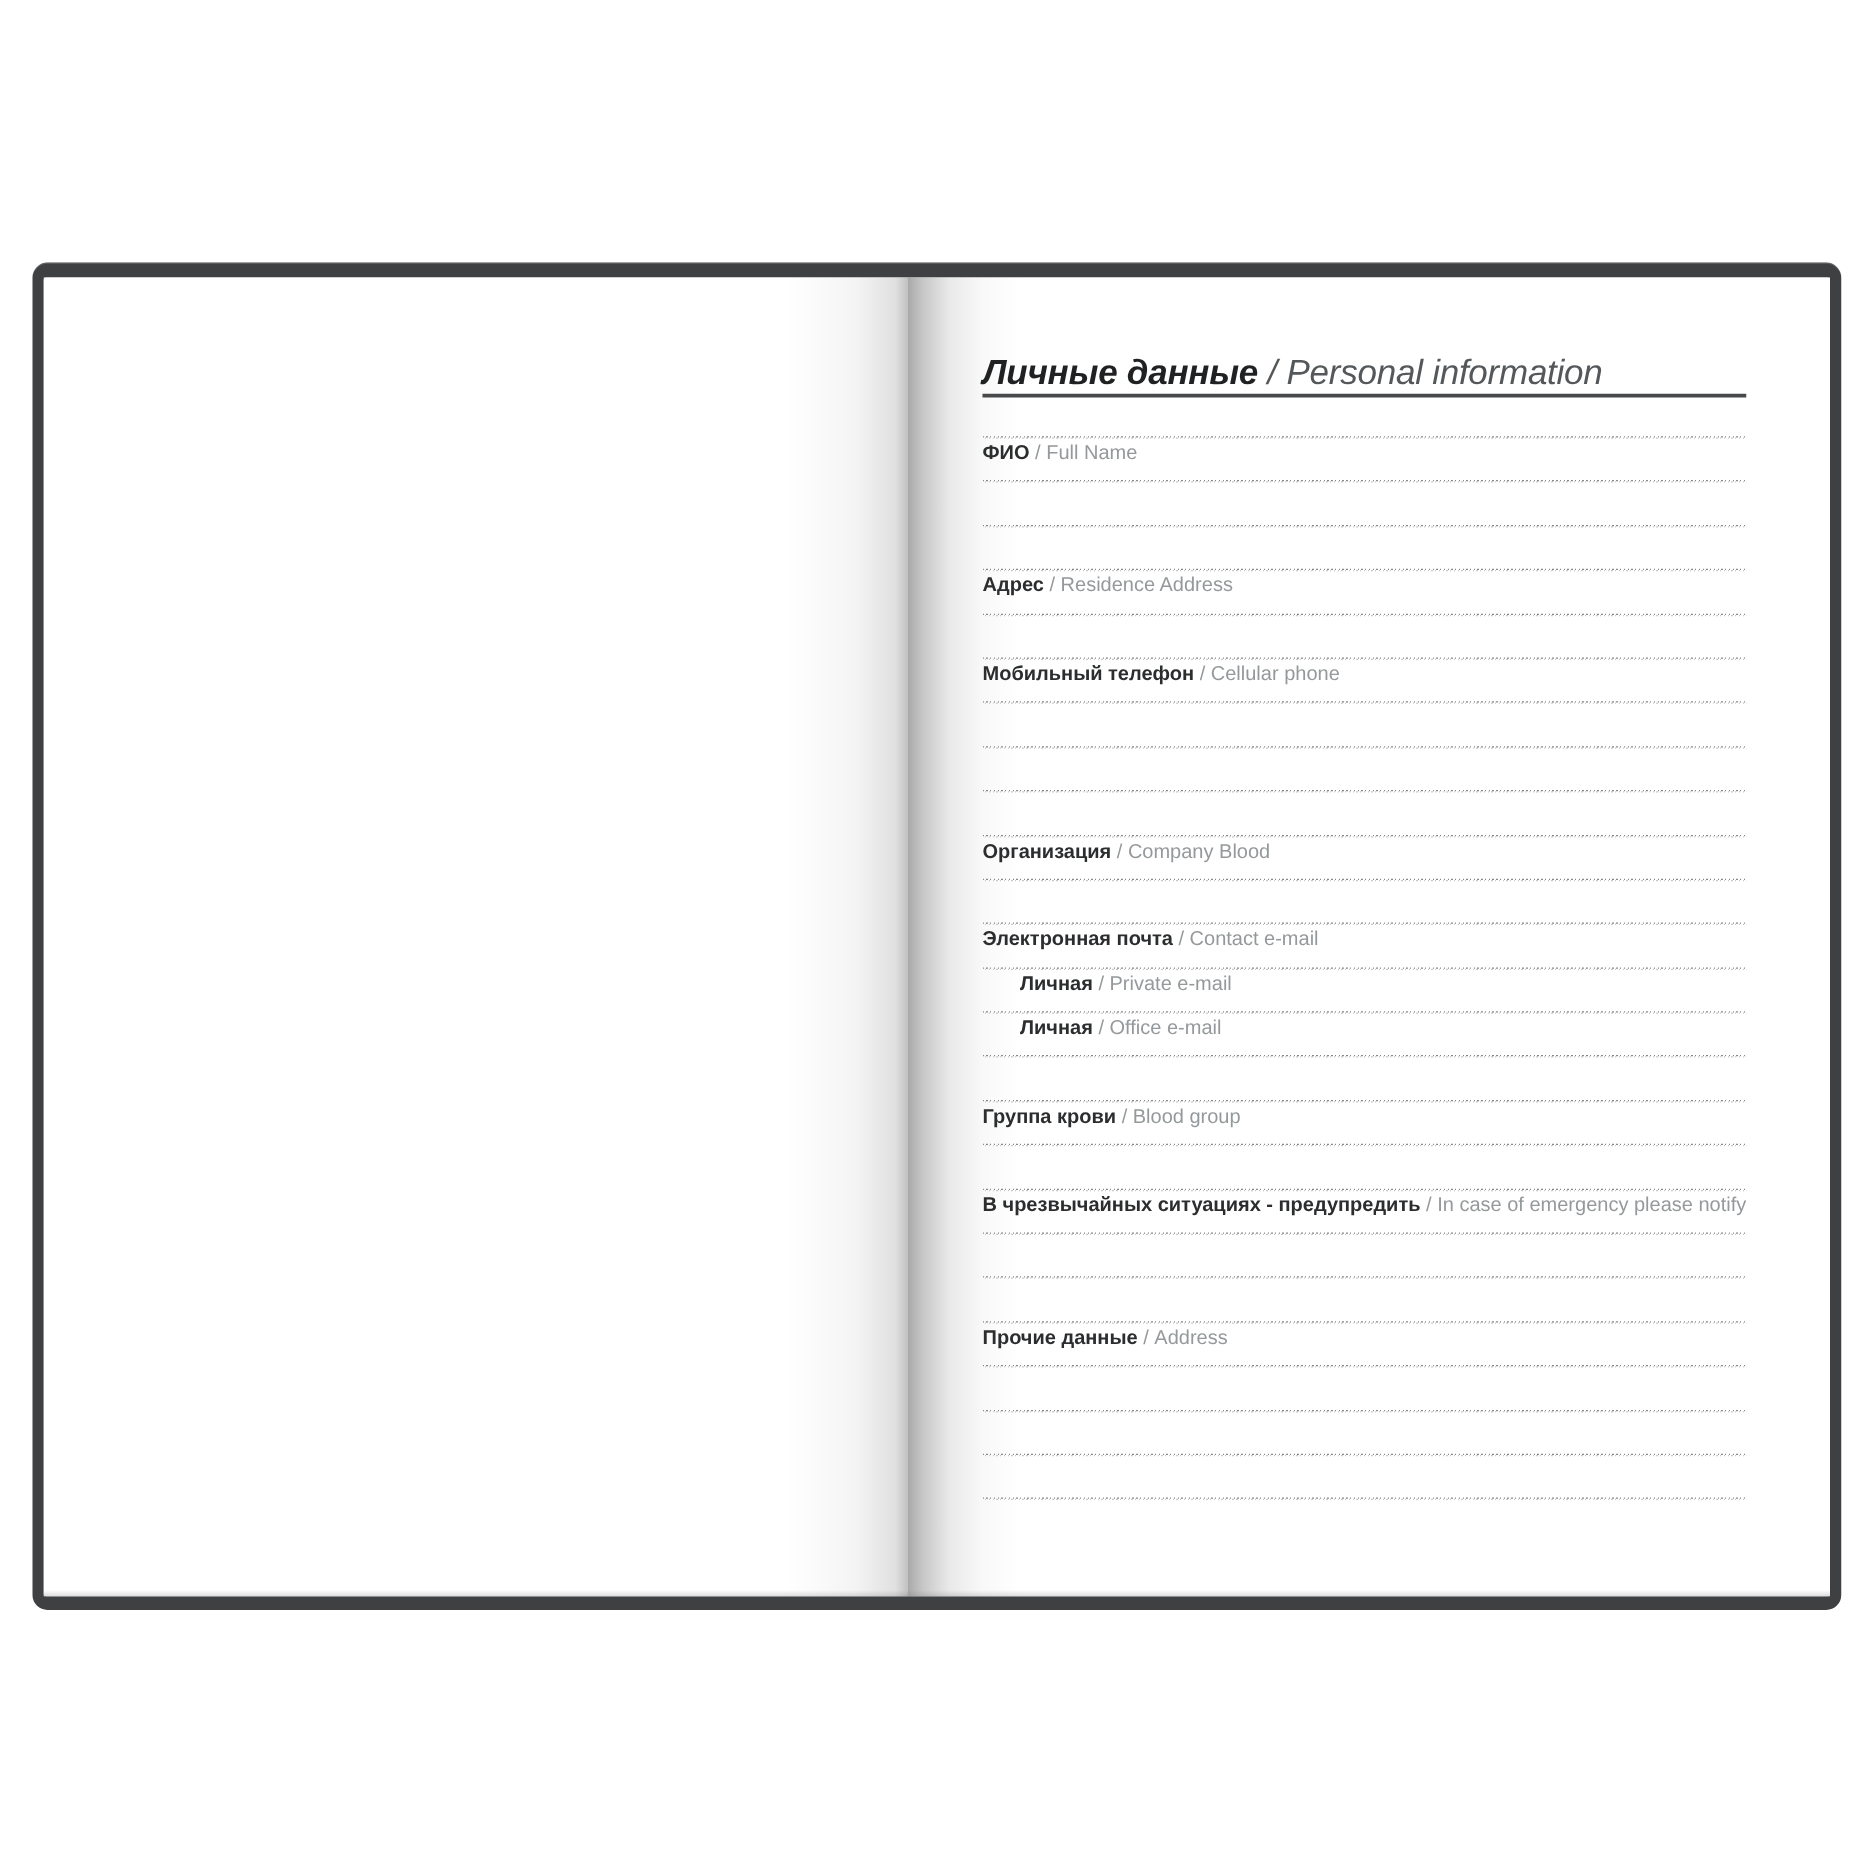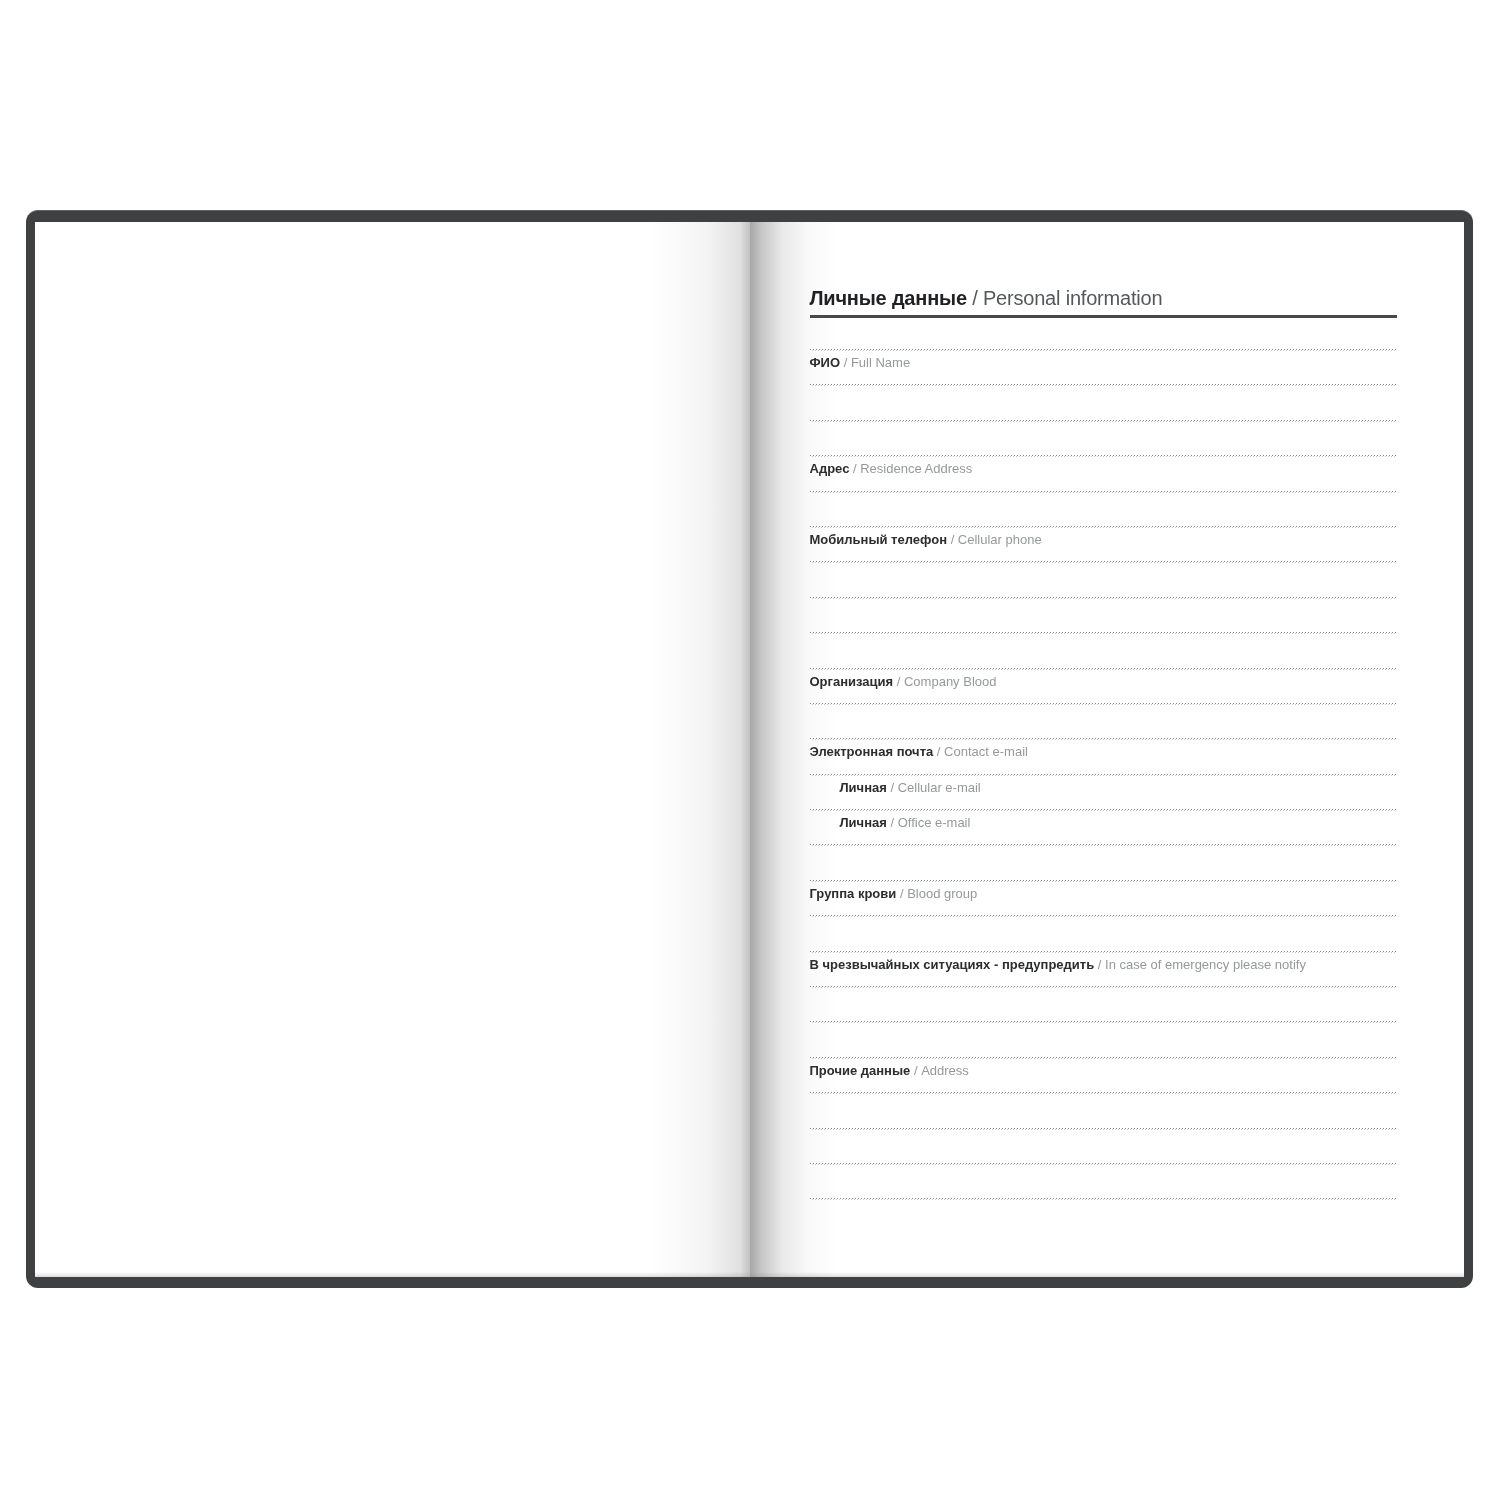--- a/index.html
+++ b/index.html
@@ -43,25 +43,26 @@
     position:relative;
     background:linear-gradient(to right,
       #a8a8a8 0%, #c6c6c6 1.6%, #e9e9e9 4.5%, #f8f8f8 8%, #ffffff 12%, #ffffff 100%);
   }
   .content{
     margin:0 67px 0 60px;
   }
   .header{margin-top:64px;}
   .title{
     margin:0;
-    font-size:20px;
+    font-size:28px;
     line-height:24px;
     font-weight:normal;
     letter-spacing:-0.2px;
     white-space:nowrap;
+    font-style:italic;
   }
   .title b{color:#1f2123;font-weight:bold;}
   .title .tsep,.title .ten{color:#55585a;font-weight:normal;}
   .rule{
     margin-top:5px;
     height:3px;
     background:#47494b;
   }
   .form{margin-top:31px;}
   .row{
@@ -73,21 +74,21 @@
     height:2px;
     background-image:
       repeating-linear-gradient(90deg, #84888b 0, #84888b 1px, rgba(0,0,0,0) 1px, rgba(0,0,0,0) 3px),
       repeating-linear-gradient(90deg, #c6c9cb 0, #c6c9cb 1px, rgba(0,0,0,0) 1px, rgba(0,0,0,0) 3px);
     background-size:100% 1px,100% 1px;
     background-position:0 0,2px 1px;
     background-repeat:no-repeat,no-repeat;
   }
   .label{
     margin-top:4px;
-    font-size:13px;
+    font-size:16px;
     line-height:16px;
     white-space:nowrap;
   }
   .label .ru{color:#2b2d2e;font-weight:bold;}
   .label .sep,.label .en{color:#95999b;font-weight:normal;}
   .row.indent .label{margin-left:30px;}
   .page-edge-bottom{
     position:absolute;left:0;right:0;bottom:0;height:5px;
     background:linear-gradient(to bottom, rgba(255,255,255,0), rgba(120,120,120,.25));
   }
@@ -150,21 +151,21 @@
             <div class="row">
               <div class="dotline"></div>
             </div>
 
             <div class="row">
               <div class="dotline"></div>
               <div class="label"><b class="ru">Электронная почта</b><span class="sep"> / </span><span class="en">Contact e-mail</span></div>
             </div>
             <div class="row indent">
               <div class="dotline"></div>
-              <div class="label"><b class="ru">Личная</b><span class="sep"> / </span><span class="en">Cellular e-mail</span></div>
+              <div class="label"><b class="ru">Личная</b><span class="sep"> / </span><span class="en">Private e-mail</span></div>
             </div>
             <div class="row indent">
               <div class="dotline"></div>
               <div class="label"><b class="ru">Личная</b><span class="sep"> / </span><span class="en">Office e-mail</span></div>
             </div>
             <div class="row">
               <div class="dotline"></div>
             </div>
 
             <div class="row">

